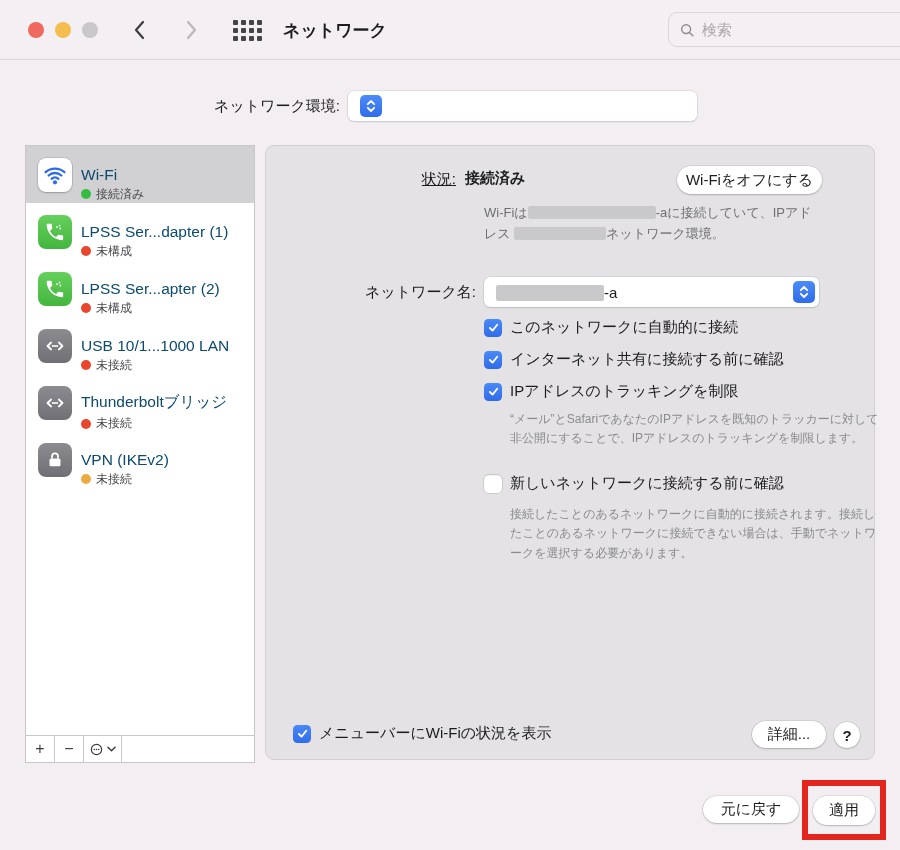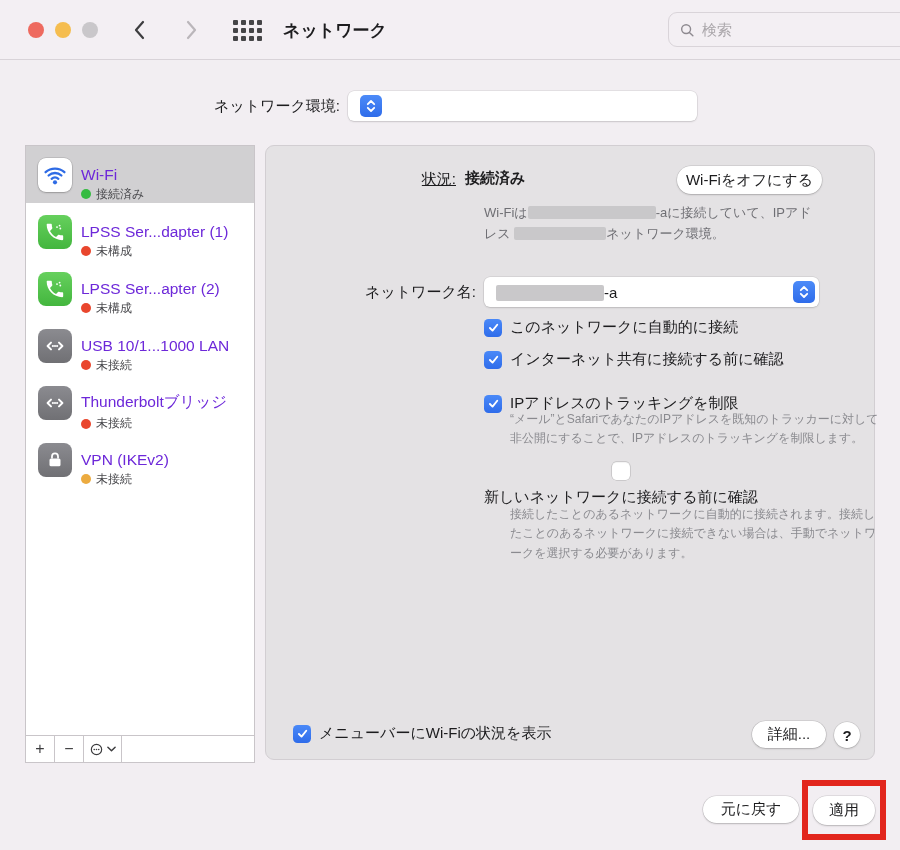--- a/index.html
+++ b/index.html
@@ -49,21 +49,21 @@
     background:#fff; border:1px solid #c9c5c9; display:flex; flex-direction:column; }
   #sb-list { flex:1; overflow:hidden; }
   .sb-item { height:57px; display:flex; align-items:center; padding:0 8px 0 12px; gap:9px; }
   .sb-item.selected { background:#d1d0d2; }
   .sb-icon { width:34px; height:34px; border-radius:8px; flex:0 0 auto;
     display:flex; align-items:center; justify-content:center; }
   .sb-icon.wifi  { background:#fff; box-shadow:0 0 0 0.5px rgba(0,0,0,0.18), 0 1px 2px rgba(0,0,0,0.2); }
   .sb-icon.phone { background:linear-gradient(#66d05d,#43b63e); }
   .sb-icon.gray  { background:linear-gradient(#8b8b90,#707074); }
   .sb-text { min-width:0; }
-  .sb-name { font-size:15.5px; color:#6d28d9; white-space:nowrap;margin-top:19px; }
+  .sb-name { font-size:15.5px; color:#0c4a6e; white-space:nowrap;margin-top:19px; }
   .sb-status { display:flex; align-items:center; gap:5px; font-size:12px; color:#49494d; margin-top:2px; }
   .dot { width:10px; height:10px; border-radius:50%; flex:0 0 auto; }
   .dot.green  { background:#35bb41; }
   .dot.red    { background:#e9462d; }
   .dot.yellow { background:#ecab40; }
   #sb-toolbar { height:27px; border-top:1px solid #c9c5c9; display:flex; }
   .tb-btn { width:29px; border-right:1px solid #c9c5c9; display:flex; align-items:center;
     justify-content:center; font-size:16px; color:#3c3c3e; background:#fff; }
   .tb-btn.wide { width:38px; gap:3px; }
   #tb-rest { flex:1; background:#fff; }
@@ -87,21 +87,21 @@
   #redact-name { width:108px; height:16px; vertical-align:-3px; }
   #netname-label { left:0; top:131px; width:210px; line-height:30px; }
   #netname-select { position:absolute; left:218px; top:131px; width:335px; height:30px; }
 
   .cb-row { position:absolute; left:218px; display:flex; align-items:center; gap:8px;
     font-size:15px; color:#1c1c1e; }
   .checkbox { width:18px; height:18px; border-radius:4.5px; flex:0 0 auto;
     display:flex; align-items:center; justify-content:center; }
   .checkbox.on  { background:linear-gradient(#4a89f8,#2f6cea); }
   .checkbox.off { background:#fff; box-shadow:0 0 0 0.5px rgba(0,0,0,0.22), inset 0 1px 1px rgba(0,0,0,0.05); }
-  #cb1 { top:172px; } #cb2 { top:204px; } #cb3 { top:236px;margin-top:12px; } #cb4 { top:316px;flex-direction:column; }
+  #cb1 { top:172px; } #cb2 { top:204px; } #cb3 { top:236px; } #cb4 { top:328px; }
   .note { position:absolute; left:244px; font-size:12px; line-height:1.62; color:#8a8a8f; }
   #note1 { top:264px; width:370px; }
   #note2 { top:359px; width:376px; }
   #cb-menubar { left:27px; top:578px; }
   #btn-advanced { position:absolute; right:48px; top:575px; width:74px; height:27px; }
   #btn-help { position:absolute; right:14px; top:576px; width:26px; height:26px;
     border-radius:50%; font-size:15px; font-weight:600; }
 
   
   #btn-revert { position:absolute; left:703px; top:796px; width:96px; height:27px; }

